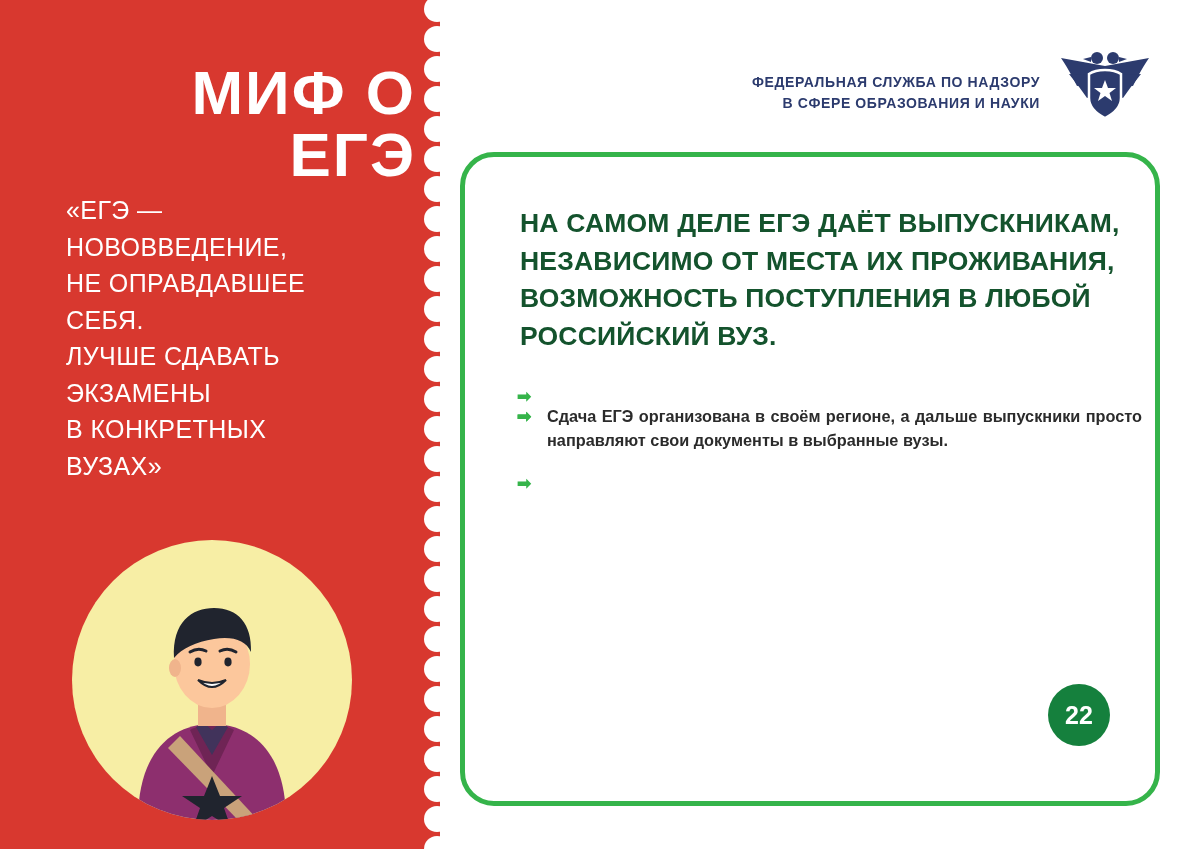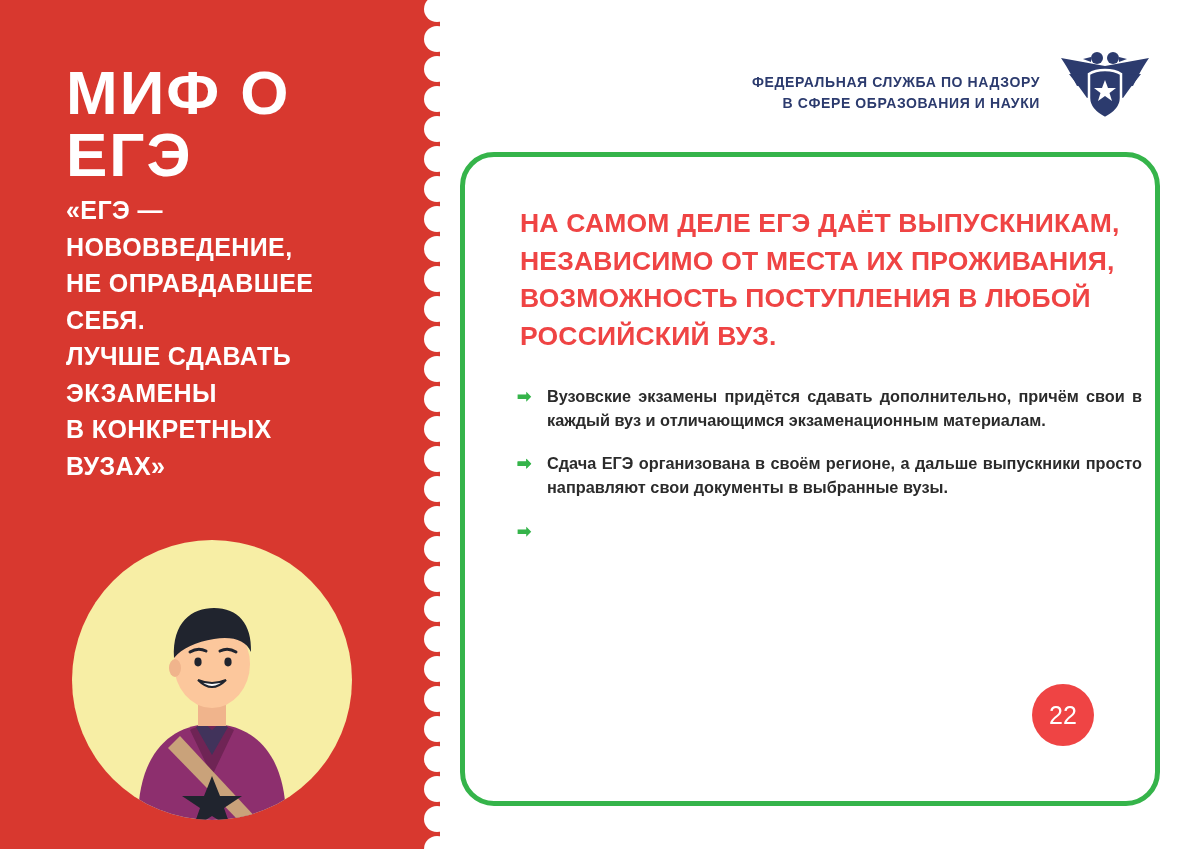--- a/index.html
+++ b/index.html
@@ -51,30 +51,31 @@
     position: absolute;
     left: 66px;
     top: 62px;
     width: 350px;
     color: #ffffff;
     font-size: 62px;
     font-weight: bold;
     letter-spacing: 2px;
     line-height: 1;
     text-transform: uppercase;
+    text-align: right;
   }
 
   .myth-quote {
     position: absolute;
     left: 66px;
     top: 192px;
     width: 320px;
     color: #ffffff;
     font-size: 25px;
-    font-weight: bold;
+    font-weight: normal;
     line-height: 1.46;
     text-transform: uppercase;
     letter-spacing: 0.4px;
     white-space: pre-line;
   }
 
   
   .illustration {
     position: absolute;
     left: 72px;
@@ -136,21 +137,21 @@
     border-radius: 34px;
     box-sizing: border-box;
     background: #ffffff;
   }
 
   .card-heading {
     position: absolute;
     left: 55px;
     top: 48px;
     width: 605px;
-    color: #ef4444;
+    color: #14532d;
     font-size: 26.5px;
     font-weight: bold;
     line-height: 1.42;
     text-transform: uppercase;
     letter-spacing: 0.2px;
     white-space: pre-line;
   }
 
   .bullets {
     position: absolute;
@@ -174,29 +175,29 @@
     top: 3px;
     width: 20px;
     height: 16px;
     color: #35b44a;
     font-size: 17px;
     line-height: 1;
   }
 
   .page-badge {
     position: absolute;
-    right: 61px;
+    right: 45px;
     bottom: 55px;
     width: 62px;
     height: 62px;
     border-radius: 50%;
-    background: #ef4444;
+    background: #15803d;
     color: #ffffff;
     font-size: 25px;
-    font-weight: normal;
+    font-weight: bold;
     display: flex;
     align-items: center;
     justify-content: center;
   }
 </style>
 </head>
 <body>
 
 <div class="slide">
 
@@ -303,21 +304,20 @@
 
     <div class="green-card">
       <div class="card-heading">НА САМОМ ДЕЛЕ ЕГЭ ДАЁТ ВЫПУСКНИКАМ,
 НЕЗАВИСИМО ОТ МЕСТА ИХ ПРОЖИВАНИЯ,
 ВОЗМОЖНОСТЬ ПОСТУПЛЕНИЯ В ЛЮБОЙ
 РОССИЙСКИЙ ВУЗ.</div>
 
       <div class="bullets">
         <div class="bullet">
           <span class="arrow">➡</span>
-          <span>Вузовские экзамены придётся сдавать дополнительно, причём свои в каждый вуз и отличающимся экзаменационным материалам.</span>
         </div>
         <div class="bullet">
           <span class="arrow">➡</span>
         </div>
         <div class="bullet">
           <span class="arrow">➡</span>
           <span>Сдача ЕГЭ организована в своём регионе, а дальше выпускники просто направляют свои документы в выбранные вузы.</span>
         </div>
         <div class="bullet">
           <span class="arrow">➡</span>

